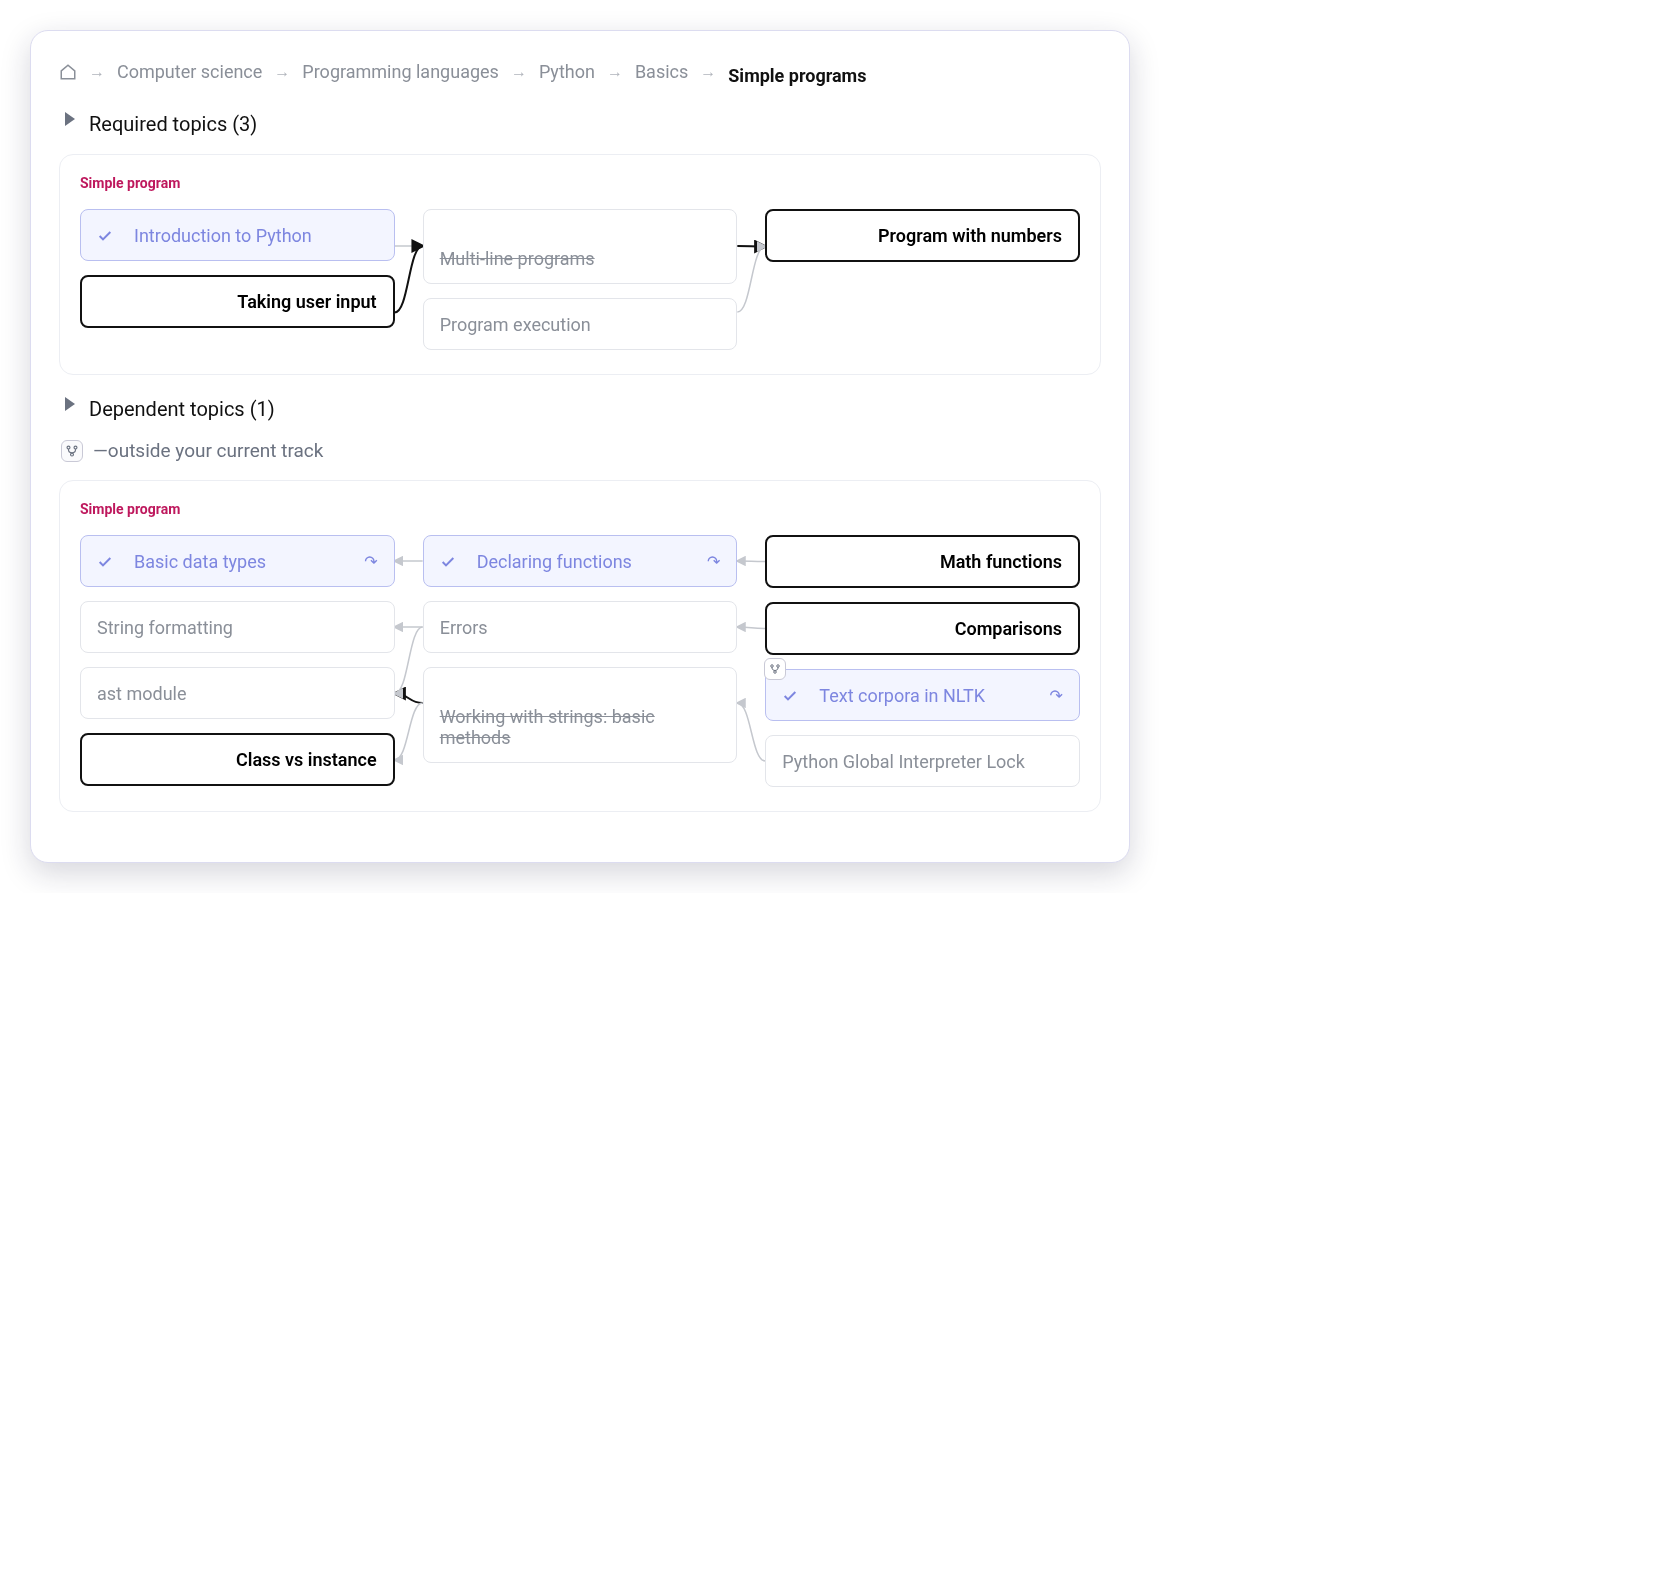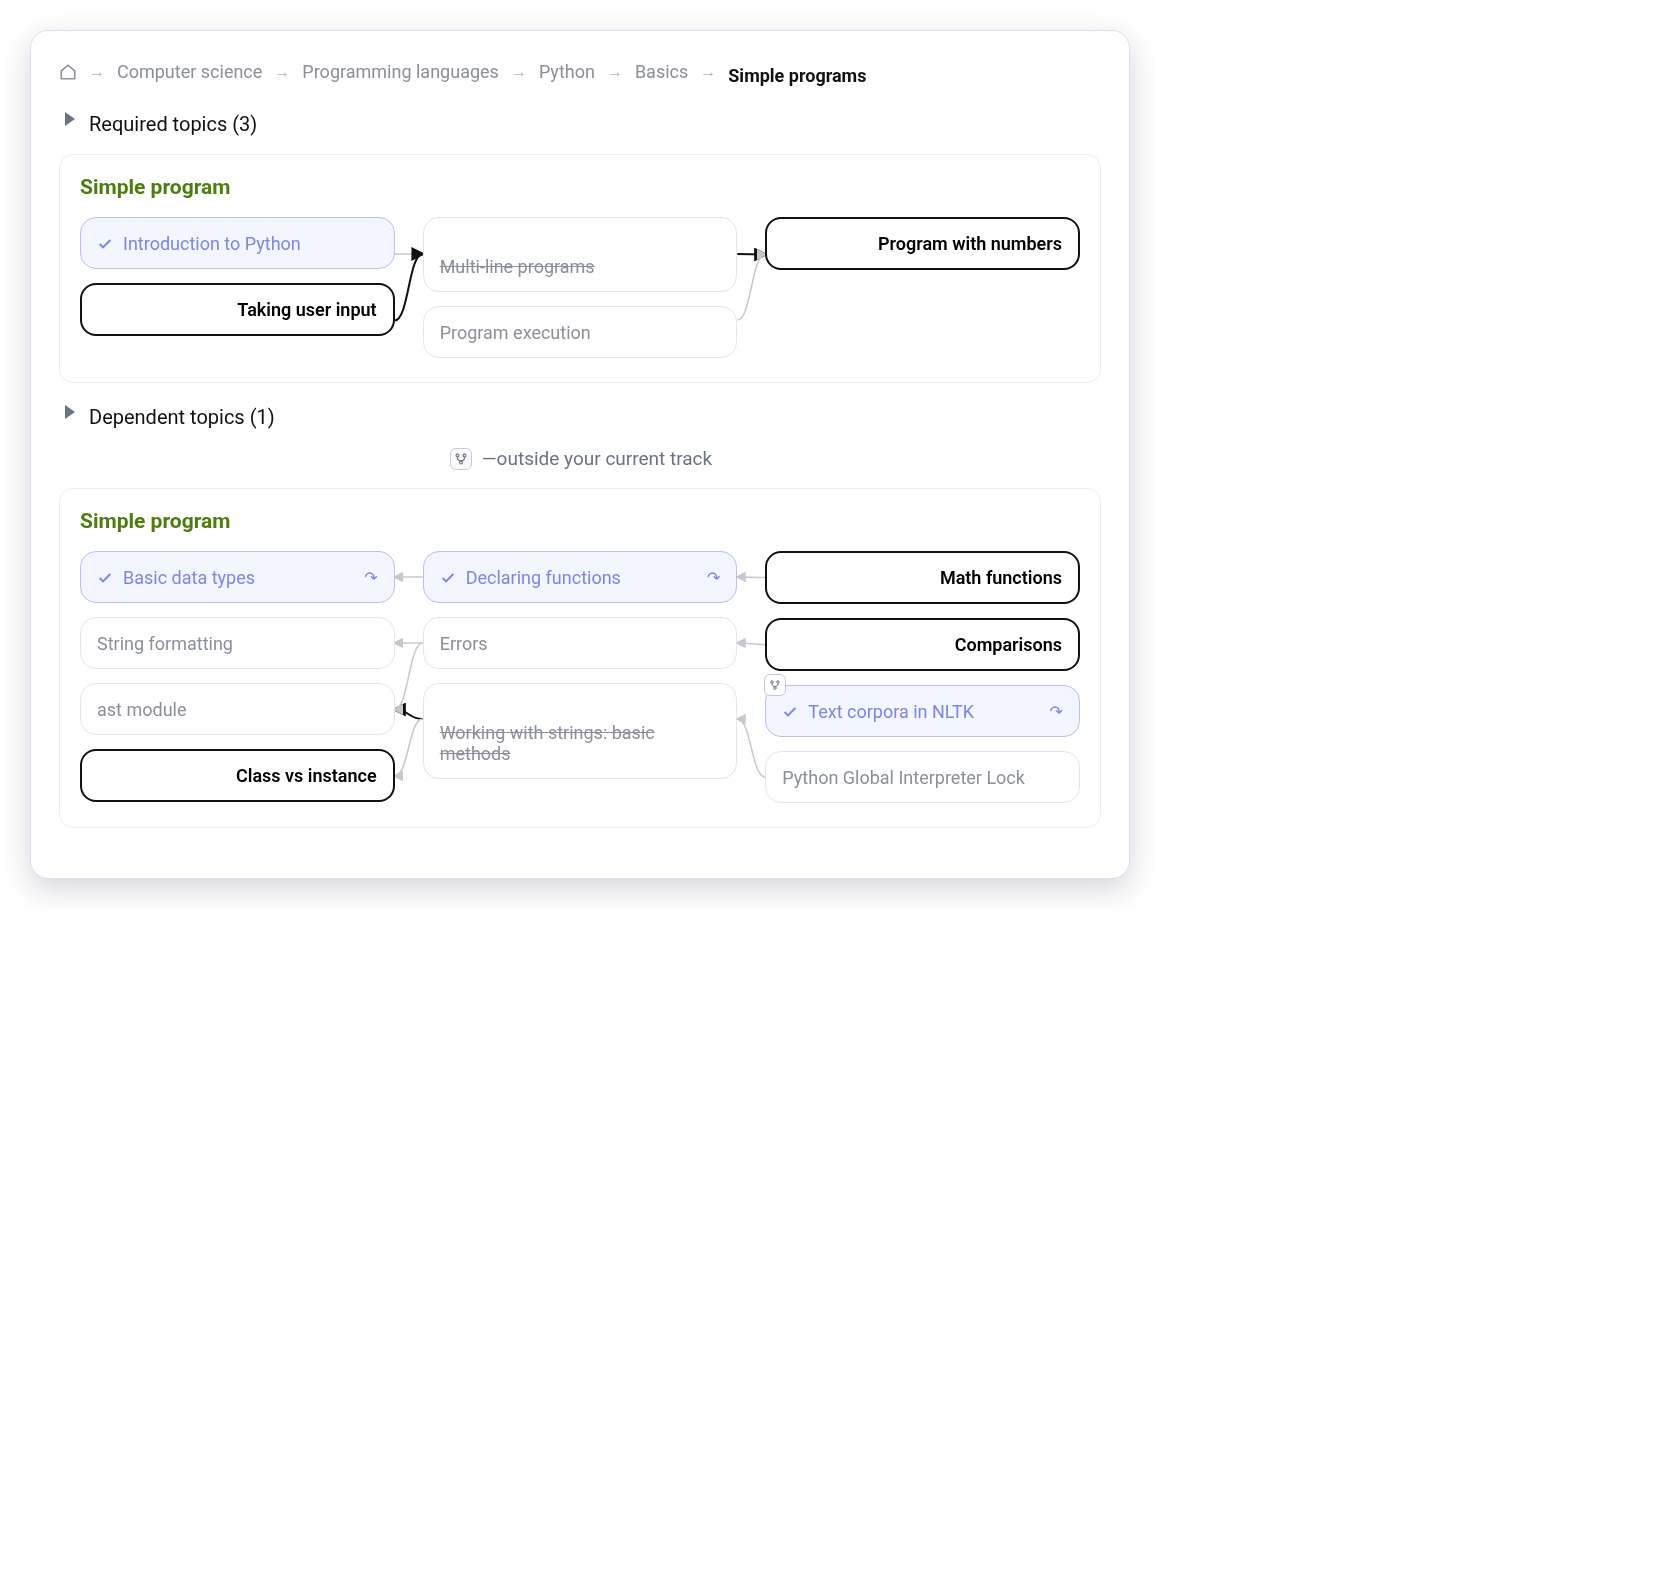--- a/index.html
+++ b/index.html
@@ -48,65 +48,64 @@
     border-left: 10px solid #6b7280;
   }
   
   .legend {
     display: flex;
     align-items: center;
     gap: 10px;
     font-size: 19px;
     color: #6b7280;
     margin: 6px 0 18px 2px;
-    justify-content: center;
   }
   .legend-badge {
     width: 22px; height: 22px;
     border: 1px solid #c9c9d6;
     border-radius: 6px;
     display: flex; align-items: center; justify-content: center;
     font-size: 13px; color: #6b7280;
     background: #fafafc;
   }
   
   .panel {
     border: 1px solid #eceef3;
     border-radius: 14px;
     padding: 20px 20px 24px 20px;
     margin-bottom: 22px;
     position: relative;
   }
   .panel-title {
-    font-size: 21px;
+    font-size: 14px;
     font-weight: 700;
-    color: #4d7c0f;
+    color: #be185d;
     margin-bottom: 18px;
   }
   .grid-area {
     position: relative;
   }
   .columns {
     display: grid;
     grid-template-columns: 1fr 1fr 1fr;
     column-gap: 28px;
     position: relative;
     z-index: 2;
   }
   .col { display: flex; flex-direction: column; gap: 14px; }
   
   .node {
     position: relative;
-    border-radius: 16px;
+    border-radius: 8px;
     padding: 14px 16px;
     font-size: 18px;
     min-height: 52px;
     display: flex;
     align-items: center;
-    gap: 10px;
+    gap: 21px;
     cursor: pointer;
     background: #fff;
   }
   .node.completed {
     border: 1px solid #b9bff0;
     background: #f3f5ff;
     color: #7d86e0;
   }
   .node.active {
     border: 2px solid #111;

